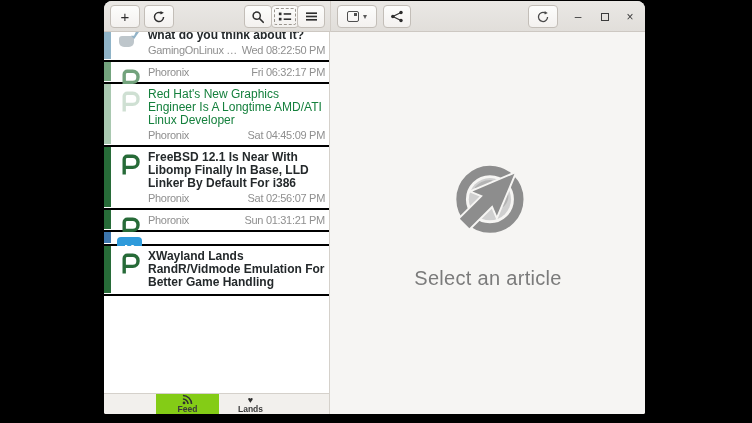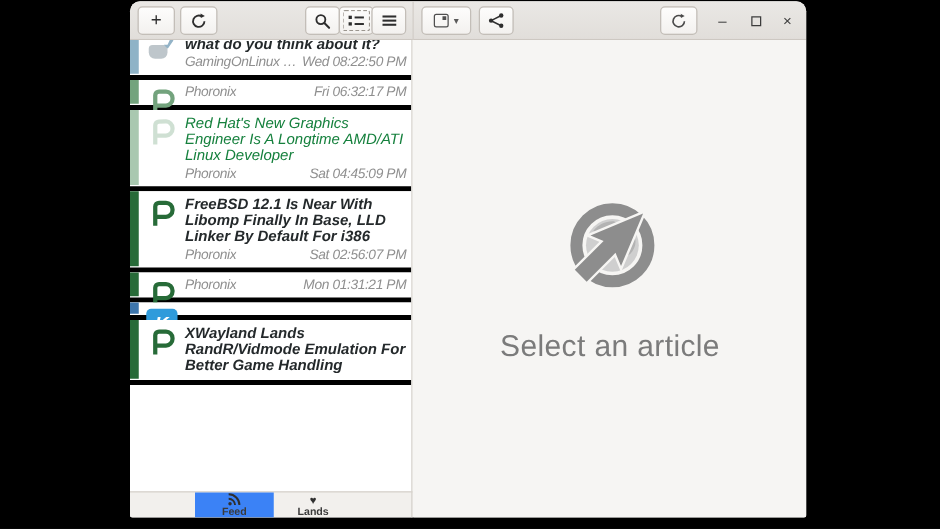--- a/index.html
+++ b/index.html
@@ -20,21 +20,21 @@
   .plus-glyph{font-size:15px;line-height:1;color:#2e2e2e;}
   .caret{font-size:8px;color:#5a5a5a;margin-left:4px;}
   .tag-glyph{width:12px;height:11px;border:1.5px solid #4f4f4f;border-radius:2px;position:relative;}
   .tag-glyph::after{content:"";position:absolute;right:1px;top:1px;width:3px;height:3px;background:#4f4f4f;}
   .winctl{position:absolute;top:0;height:31px;display:flex;align-items:center;justify-content:center;
           width:24px;color:#3c3c3c;font-size:12px;}
   .max-glyph{width:8px;height:8px;border:1.2px solid #3c3c3c;display:block;}
   
   .listpane{position:absolute;left:0;top:31px;width:226px;bottom:21px;background:#fff;
             border-right:1px solid #d5d1cb;overflow:hidden;}
-  .item{position:relative;border-bottom:4px solid #000000;padding:4px 4px 3px 44px;min-height:14px;background:#fff;font-style:italic;}
+  .item{position:relative;border-bottom:2px solid #000000;padding:4px 4px 3px 44px;min-height:14px;background:#fff;}
   .item.first-partial{margin-top:-7px;}
   .strip{position:absolute;left:0;top:0;bottom:1px;width:7px;background:var(--fc,#888);}
   .fi{position:absolute;left:13px;top:5px;width:26px;height:26px;}
   .p-icon,.kde-icon,.gol-icon{display:none;}
   .icon-phoronix .p-icon{display:block;color:var(--fc,#276b38);}
   .icon-kde .kde-icon{display:flex;}
   .icon-gol .gol-icon{display:block;}
   .kde-icon{width:25px;height:25px;border-radius:4px;background:#2f9bdb;align-items:center;justify-content:center;
             color:#fff;font-weight:700;font-size:15px;}
   .gol-icon{width:22px;height:18px;margin-top:2px;position:relative;opacity:.75;}
@@ -44,29 +44,29 @@
   .unread .title{font-weight:700;}
   .read .title{font-weight:400;color:#15803d;}
   .read .fi{opacity:.55;}
   .meta{display:flex;justify-content:space-between;align-items:baseline;font-size:11px;line-height:13px;color:#8f8f8f;letter-spacing:-0.3px;}
   .src{white-space:nowrap;overflow:hidden;text-overflow:ellipsis;max-width:96px;}
   .time{white-space:nowrap;margin-left:4px;}
   
   .tabbar{position:absolute;left:0;bottom:0;width:226px;height:21px;background:#f2f0ed;
           border-top:1px solid #d5d1cb;border-right:1px solid #d5d1cb;display:flex;}
   .tab{width:63px;height:100%;display:flex;flex-direction:column;align-items:center;justify-content:center;gap:0;}
-  .tab.sel{background:#3b82f6;}
+  .tab.sel{background:#84cc16;}
   .tab-feed{margin-left:52px;}
   .tab-label{font-size:8.5px;color:#3a3a3a;line-height:9px;font-weight:700;}
   .tab-icon{height:11px;display:flex;align-items:flex-end;color:#2f2f2f;}
   .heart{font-size:9px;line-height:9px;color:#2f2f2f;}
   
   .rightpane{position:absolute;left:227px;top:31px;right:0;bottom:0;background:#f6f5f3;
              display:flex;flex-direction:column;align-items:center;justify-content:center;}
-  .placeholder-text{font-size:24px;color:#7b7b7b;font-weight:400;letter-spacing:.3px;margin-top:14px;}
+  .placeholder-text{font-size:20px;color:#7b7b7b;font-weight:400;letter-spacing:.3px;margin-top:14px;}
   .logo{width:96px;height:96px;}
 </style>
 </head>
 <body>
 
 <div class="stage">
   <div class="window">
 
     <div class="toolbar">
       <div class="tbtn" style="left:6px;width:30px;">
@@ -206,21 +206,21 @@
         <div class="item unread icon-phoronix" style="--fc: #276b38;">
           <span class="strip"></span>
           <span class="fi">
             <svg class="p-icon" width="26" height="26" viewBox="0 0 26 26">
               <path d="M7.2 22.5 V7.2 a3 3 0 0 1 3-3 h5.6 a5.2 5.2 0 0 1 5.2 5.2 v0.8 a5.2 5.2 0 0 1-5.2 5.2 h-8.6" fill="none" stroke="currentColor" stroke-width="3.4" stroke-linejoin="round"></path>
             </svg>
 
           </span>
           <div class="meta">
             <span class="src">Phoronix</span>
-            <span class="time">Mon 01:31:21 PM</span>
+            <span class="time">Sun 01:31:21 PM</span>
           </div>
         </div>
 
         <div class="item unread icon-kde" style="--fc: #3d76ad;">
           <span class="strip"></span>
           <span class="fi">
 
             <span class="kde-icon">K</span>
 
           </span>

